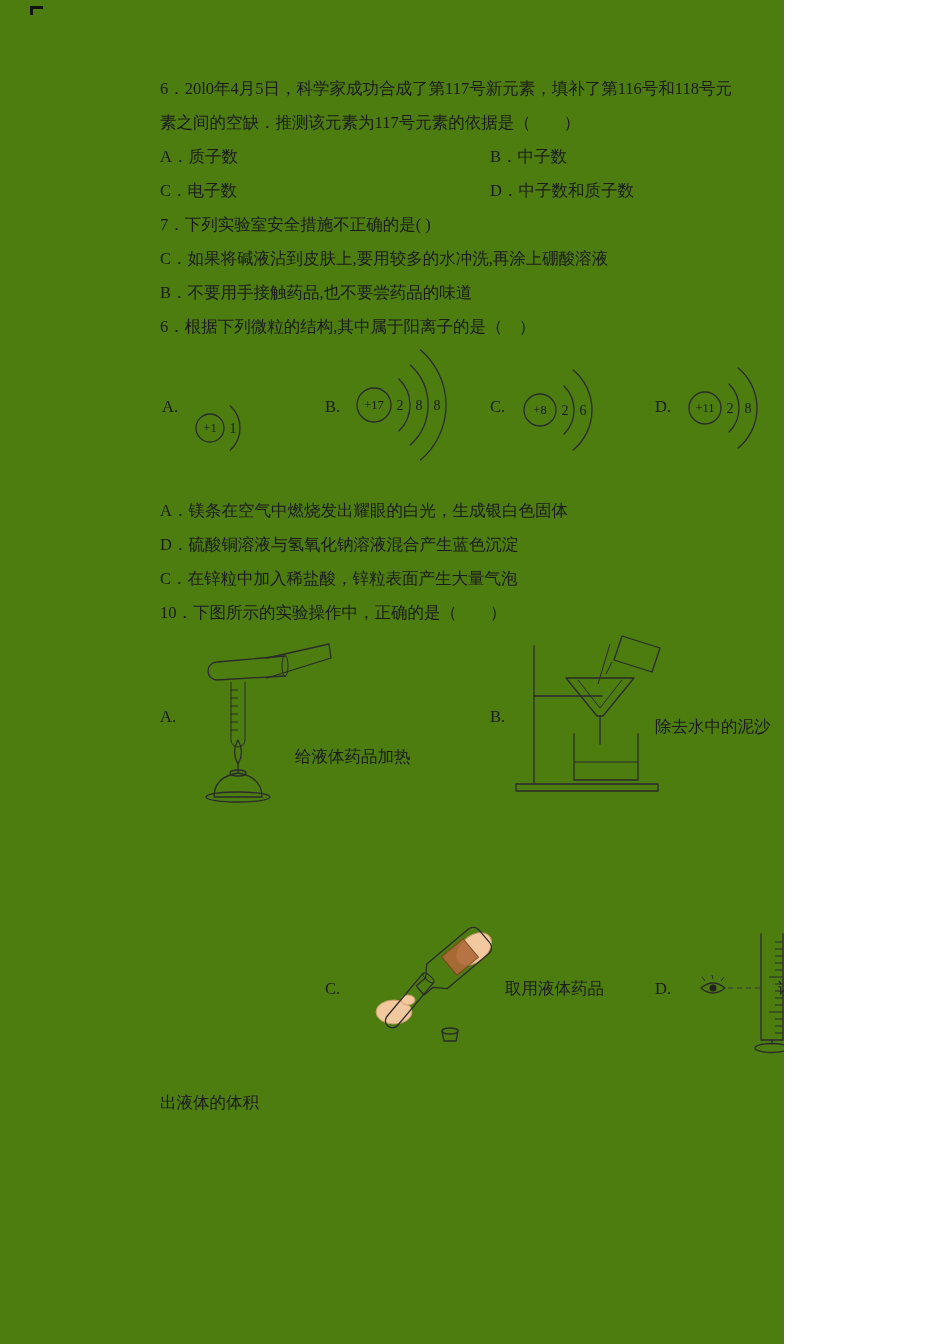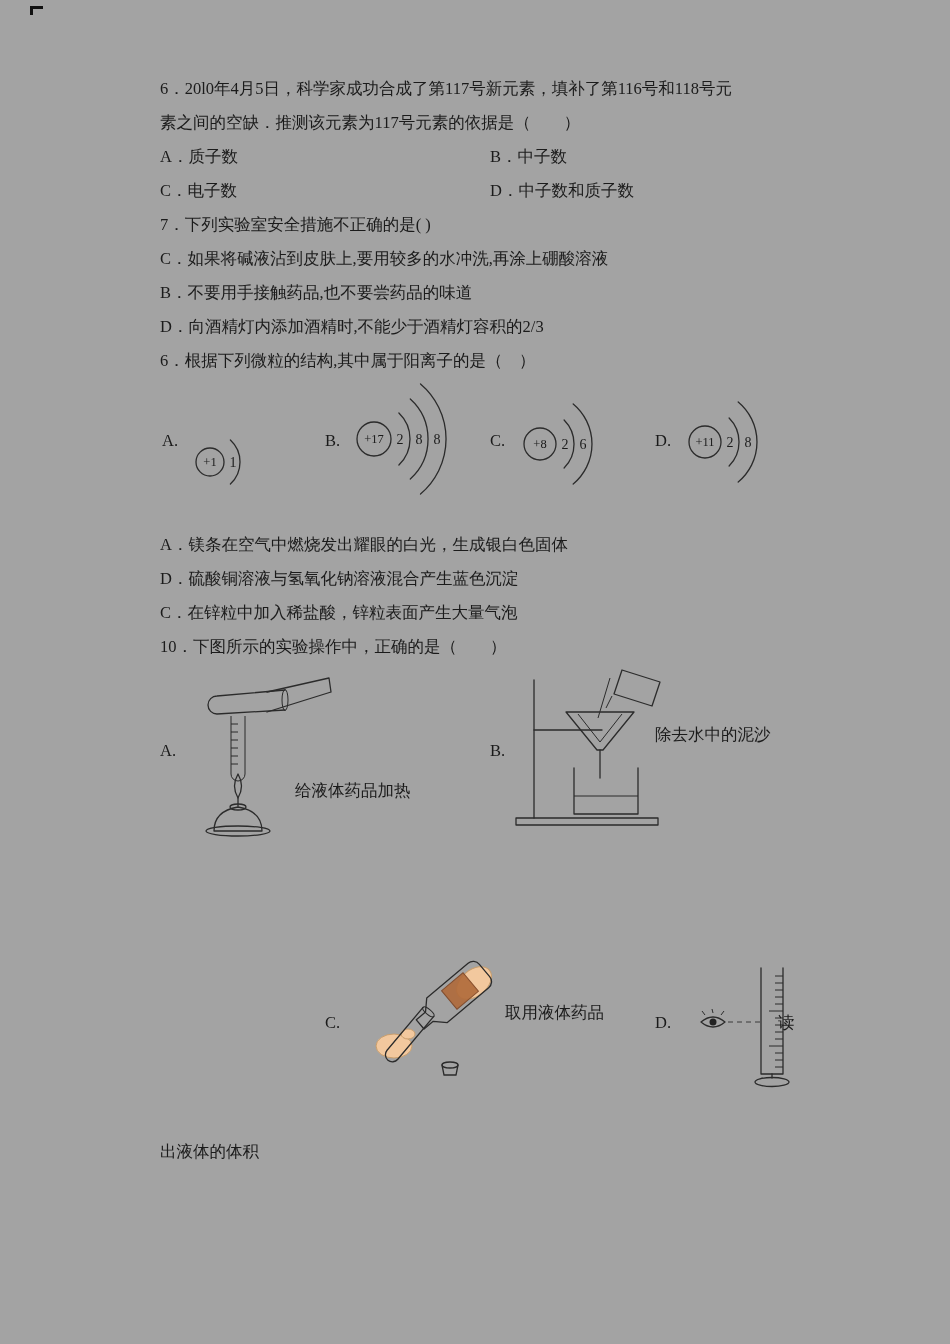--- a/index.html
+++ b/index.html
@@ -1,28 +1,28 @@
 <!DOCTYPE html>
 <html><head>
 <meta charset="utf-8">
 <style>
   * { margin:0; padding:0; box-sizing:border-box; }
   html,body { background:#ffffff; }
   body { width:950px; height:1344px; font-family:"Liberation Serif", serif; color:#1b1b1b; }
-  .page { position:relative; width:950px; height:1344px; background:#a3a3a3; overflow:hidden; }
+  .page { position:relative; width:784px; height:1344px; background:#4d7c0f; overflow:hidden; }
   .corner-mark { position:absolute; left:30px; top:6px; width:13px; height:9px; border-left:3px solid #111; border-top:3px solid #111; }
   .content { position:absolute; left:160px; top:72px; width:652px; font-size:16.5px; line-height:34px; }
   .line { white-space:nowrap; }
   .opt-row { display:flex; }
   .col-a { width:330px; }
   .diagram-row { position:relative; height:150px; }
   .row-ab { position:relative; height:168px; }
   .row-cd { position:relative; height:150px; margin-top:112px; }
   .abs { position:absolute; white-space:nowrap; }
-  .tail-line { margin-top:41px; white-space:nowrap; }
+  .tail-line { margin-top:26px; white-space:nowrap; }
   svg { overflow:visible; }
   .ln { fill:none; stroke:#2b2b2b; stroke-width:1.3; stroke-linecap:round; stroke-linejoin:round; }
   .thin { fill:none; stroke:#2b2b2b; stroke-width:1; }
   .atxt { font-size:14px; text-anchor:middle; fill:#1b1b1b; font-family:"Liberation Serif", serif; }
   .ntxt { font-size:12.5px; text-anchor:middle; fill:#1b1b1b; font-family:"Liberation Serif", serif; }
   .hand { fill:#f2c89e; stroke:#c99e6c; stroke-width:1; }
   .blabel { fill:#b06a3a; stroke:#7d4423; stroke-width:1; opacity:.9; }
   .dash { stroke:#3a3a3a; stroke-width:1; stroke-dasharray:5 4; fill:none; }
 </style>
 </head>
@@ -43,21 +43,20 @@
       <div class="opt-row">
         <div class="line col-a">C．电子数</div>
         <div class="line">D．中子数和质子数</div>
       </div>
     </section>
 
     <section>
       <div class="line">7．下列实验室安全措施不正确的是( )</div>
       <div class="line">C．如果将碱液沾到皮肤上,要用较多的水冲洗,再涂上硼酸溶液</div>
       <div class="line">B．不要用手接触药品,也不要尝药品的味道</div>
-      <div class="line">D．向酒精灯内添加酒精时,不能少于酒精灯容积的2/3</div>
     </section>
 
     <section>
       <div class="line">6．根据下列微粒的结构,其中属于阳离子的是（　）</div>
       <div class="diagram-row">
 
         <div class="abs" style="left:2px; top:46px;">A.</div>
         <svg class="abs" style="left:32px; top:48px;" width="62" height="72" viewBox="0 0 62 72">
           <circle class="ln" cx="18" cy="36" r="14"></circle>
           <text class="ntxt" x="18" y="40">+1</text>
@@ -135,21 +134,21 @@
           <path class="ln" d="M 110 6 L 148 18 L 140 42 L 102 30 Z"></path>
           <path class="thin" d="M 98 14 L 86 54"></path>
           <path class="thin" d="M 100 32 L 94 44"></path>
           <path class="ln" d="M 54 48 L 122 48 L 91 86 L 85 86 Z"></path>
           <path class="thin" d="M 66 50 L 88 78 L 110 50"></path>
           <path class="ln" d="M 88 86 L 88 114"></path>
           <path class="ln" d="M 62 104 L 62 150 L 126 150 L 126 104"></path>
           <path class="thin" d="M 62 132 L 126 132"></path>
         </svg>
 
-        <div class="abs" style="left:495px; top:54px;">除去水中的泥沙</div>
+        <div class="abs" style="left:495px; top:80px;">除去水中的泥沙</div>
       </div>
 
       <div class="row-cd">
         <div class="abs" style="left:165px; top:62px;">C.</div>
 
         <svg class="abs" style="left:192px; top:5px;" width="175" height="135" viewBox="0 0 175 135">
           <ellipse class="hand" cx="122" cy="34" rx="20" ry="13" transform="rotate(-40 122 34)"></ellipse>
           <g transform="translate(108,42) rotate(-130)">
             <path class="ln" d="M -16 -30 L -16 24 A 8 8 0 0 0 -8 32 L 8 32 A 8 8 0 0 0 16 24 L 16 -30 L 6 -40 L 6 -52 L -6 -52 L -6 -40 Z"></path>
             <rect class="blabel" x="-12" y="-14" width="24" height="28"></rect>
@@ -157,21 +156,21 @@
           <ellipse class="hand" cx="42" cy="97" rx="18" ry="12"></ellipse>
           <ellipse class="hand" cx="56" cy="85" rx="7" ry="5"></ellipse>
           <g transform="translate(52,92) rotate(40)">
             <path class="ln" d="M -7 -38 L -7 18 A 7 7 0 0 0 7 18 L 7 -38"></path>
             <ellipse class="thin" cx="0" cy="-38" rx="7" ry="2.5" fill="none"></ellipse>
           </g>
           <ellipse class="ln" cx="98" cy="116" rx="8" ry="3"></ellipse>
           <path class="ln" d="M 90 116 L 92 126 L 104 126 L 106 116"></path>
         </svg>
 
-        <div class="abs" style="left:345px; top:52px;">取用液体药品</div>
+        <div class="abs" style="left:345px; top:62px;">取用液体药品</div>
 
         <div class="abs" style="left:495px; top:62px;">D.</div>
 
         <svg class="abs" style="left:535px; top:18px;" width="120" height="130" viewBox="0 0 120 130">
           <path class="ln" d="M 6 60 Q 18 50 30 60 Q 18 70 6 60 Z"></path>
           <circle cx="18" cy="60" r="3.5" fill="#222"></circle>
           <path class="thin" d="M 10 53 L 7 49 M 18 51 L 17 47 M 26 53 L 29 49"></path>
           <path class="dash" d="M 33 60 L 65 60"></path>
           <path class="ln" d="M 66 6 L 66 112 M 88 6 L 88 112 M 66 112 L 88 112"></path>
           <path class="thin" d="M 80 14 L 88 14 M 80 21 L 88 21 M 80 28 L 88 28 M 80 35 L 88 35 M 80 42 L 88 42 M 74 49 L 88 49 M 80 56 L 88 56 M 80 63 L 88 63 M 80 70 L 88 70 M 80 77 L 88 77 M 74 84 L 88 84 M 80 91 L 88 91 M 80 98 L 88 98 M 80 105 L 88 105"></path>

